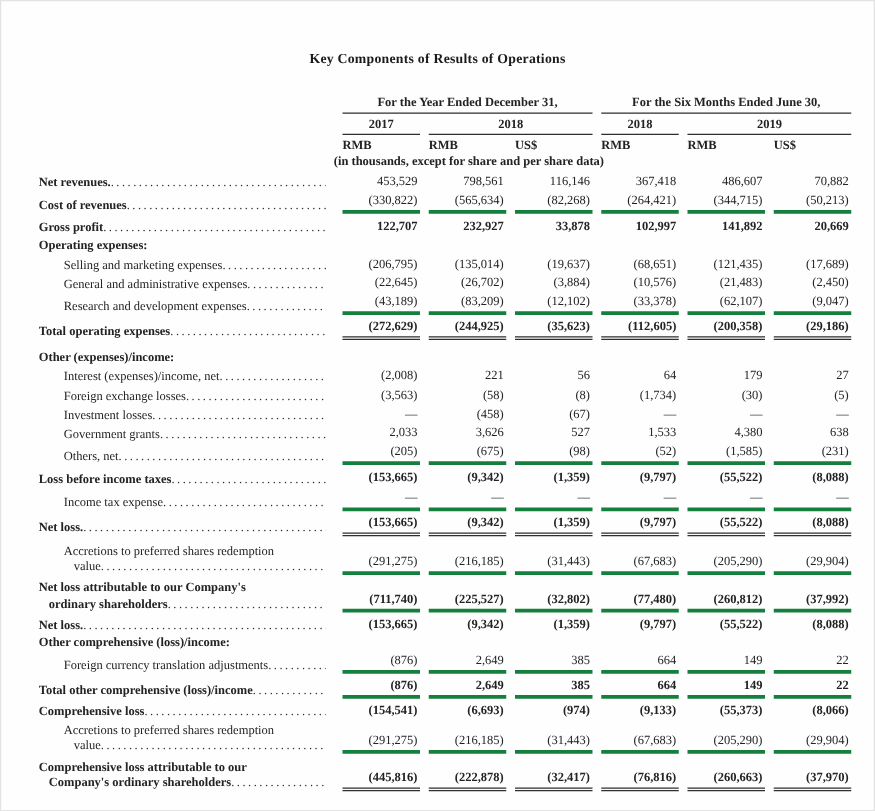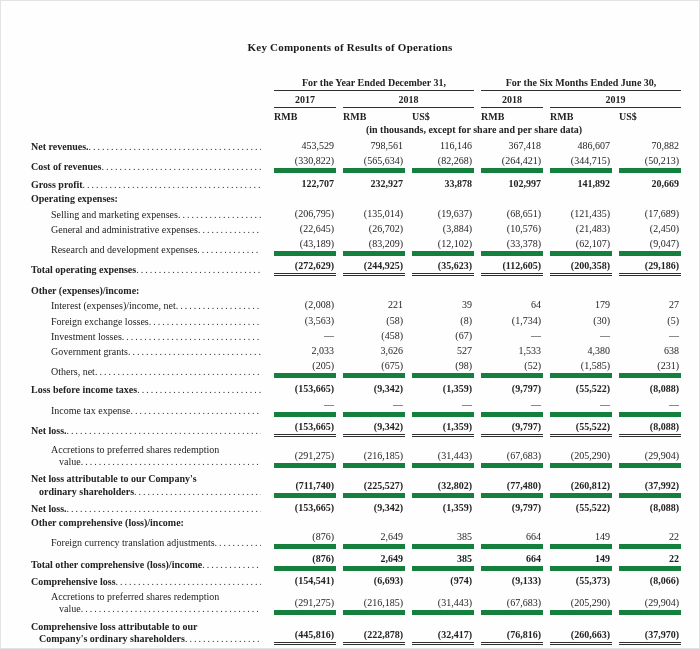--- a/index.html
+++ b/index.html
@@ -29,33 +29,33 @@
     font-size:10px;
     line-height:1.22;
     color:#232323;
   }
   td{padding:0;}
   
   .hgu{margin-left:7px;border-bottom:1px solid #2e2e2e;text-align:center;font-weight:bold;padding-bottom:1px;white-space:nowrap;}
   .hyu{margin-left:7px;border-bottom:1px solid #2e2e2e;text-align:center;font-weight:bold;padding-bottom:1px;}
   .hy td{padding-top:3px;}
   .hc{ font-weight:bold;padding:3px 0 0 7px;}
-  .note{text-align:center;font-weight:bold;padding:0 0 3px 0;}
+  .note{font-weight:bold;padding:0 0 3px 0;}
   
   .lc{padding:1px 6px 1px 0;vertical-align:bottom;}
   .lc.ind{padding-left:20px;}
   .lc.bl{font-weight:bold;}
   .t2{padding-left:8px;}
   .lbl{display:flex;align-items:flex-start;overflow:hidden;}
   .lbl .txt{white-space:nowrap;}
   .dots{flex:1 1 auto;overflow:hidden;white-space:nowrap;font-weight:normal;color:#2e2e2e;}
   .dots::after{content:"..................................................................................";letter-spacing:2px;}
   .vc{vertical-align:bottom;padding:1px 0;}
   .v{margin-left:7px;text-align:right;padding:0 2px 1px 0;min-height:12px;}
-  .v.u{border-bottom:5px solid #15803d;}
+  .v.u{border-bottom:3px solid #15803d;}
   .v.uu{border-bottom:3px double #2e2e2e;}
   .v.bv{font-weight:bold;}
   tr.sp td{padding:0;line-height:0;font-size:0;}
 </style>
 </head>
 <body>
 
 <div class="page">
   <div class="title">Key Components of Results of Operations</div>
 
@@ -333,21 +333,21 @@
               <span class="dots"></span>
             </div>
           </td>
           <td class="vc">
             <div class="v">(2,008)</div>
           </td>
           <td class="vc">
             <div class="v">221</div>
           </td>
           <td class="vc">
-            <div class="v">39</div>
+            <div class="v">56</div>
           </td>
           <td class="vc">
             <div class="v">64</div>
           </td>
           <td class="vc">
             <div class="v">179</div>
           </td>
           <td class="vc">
             <div class="v">27</div>
           </td>

